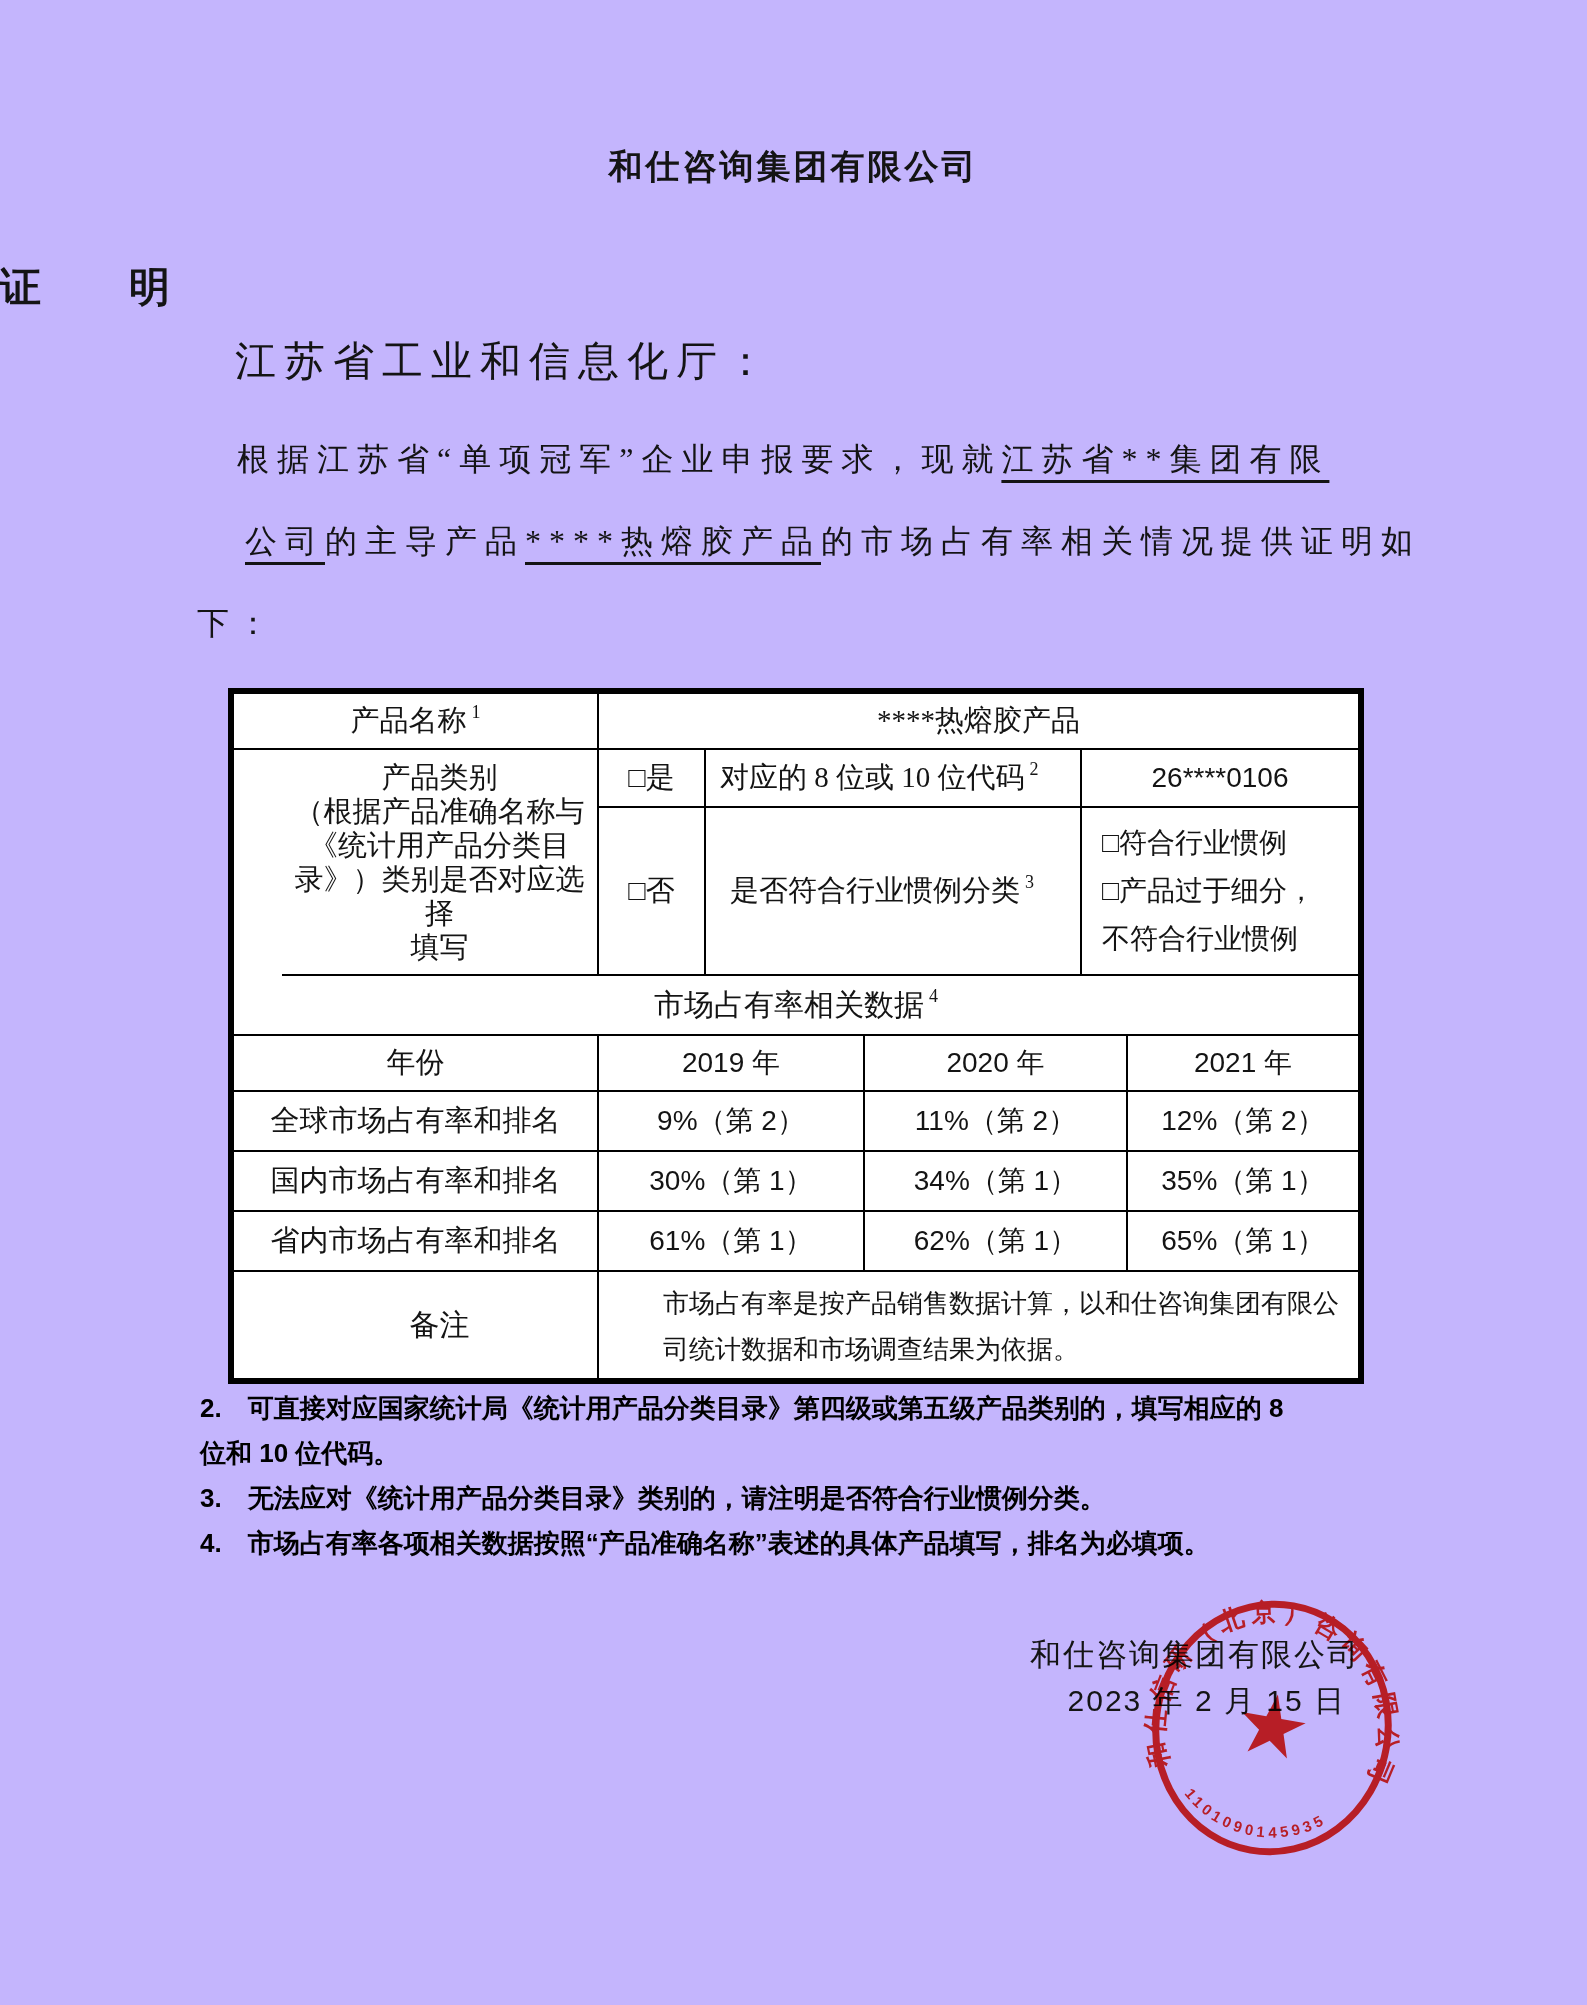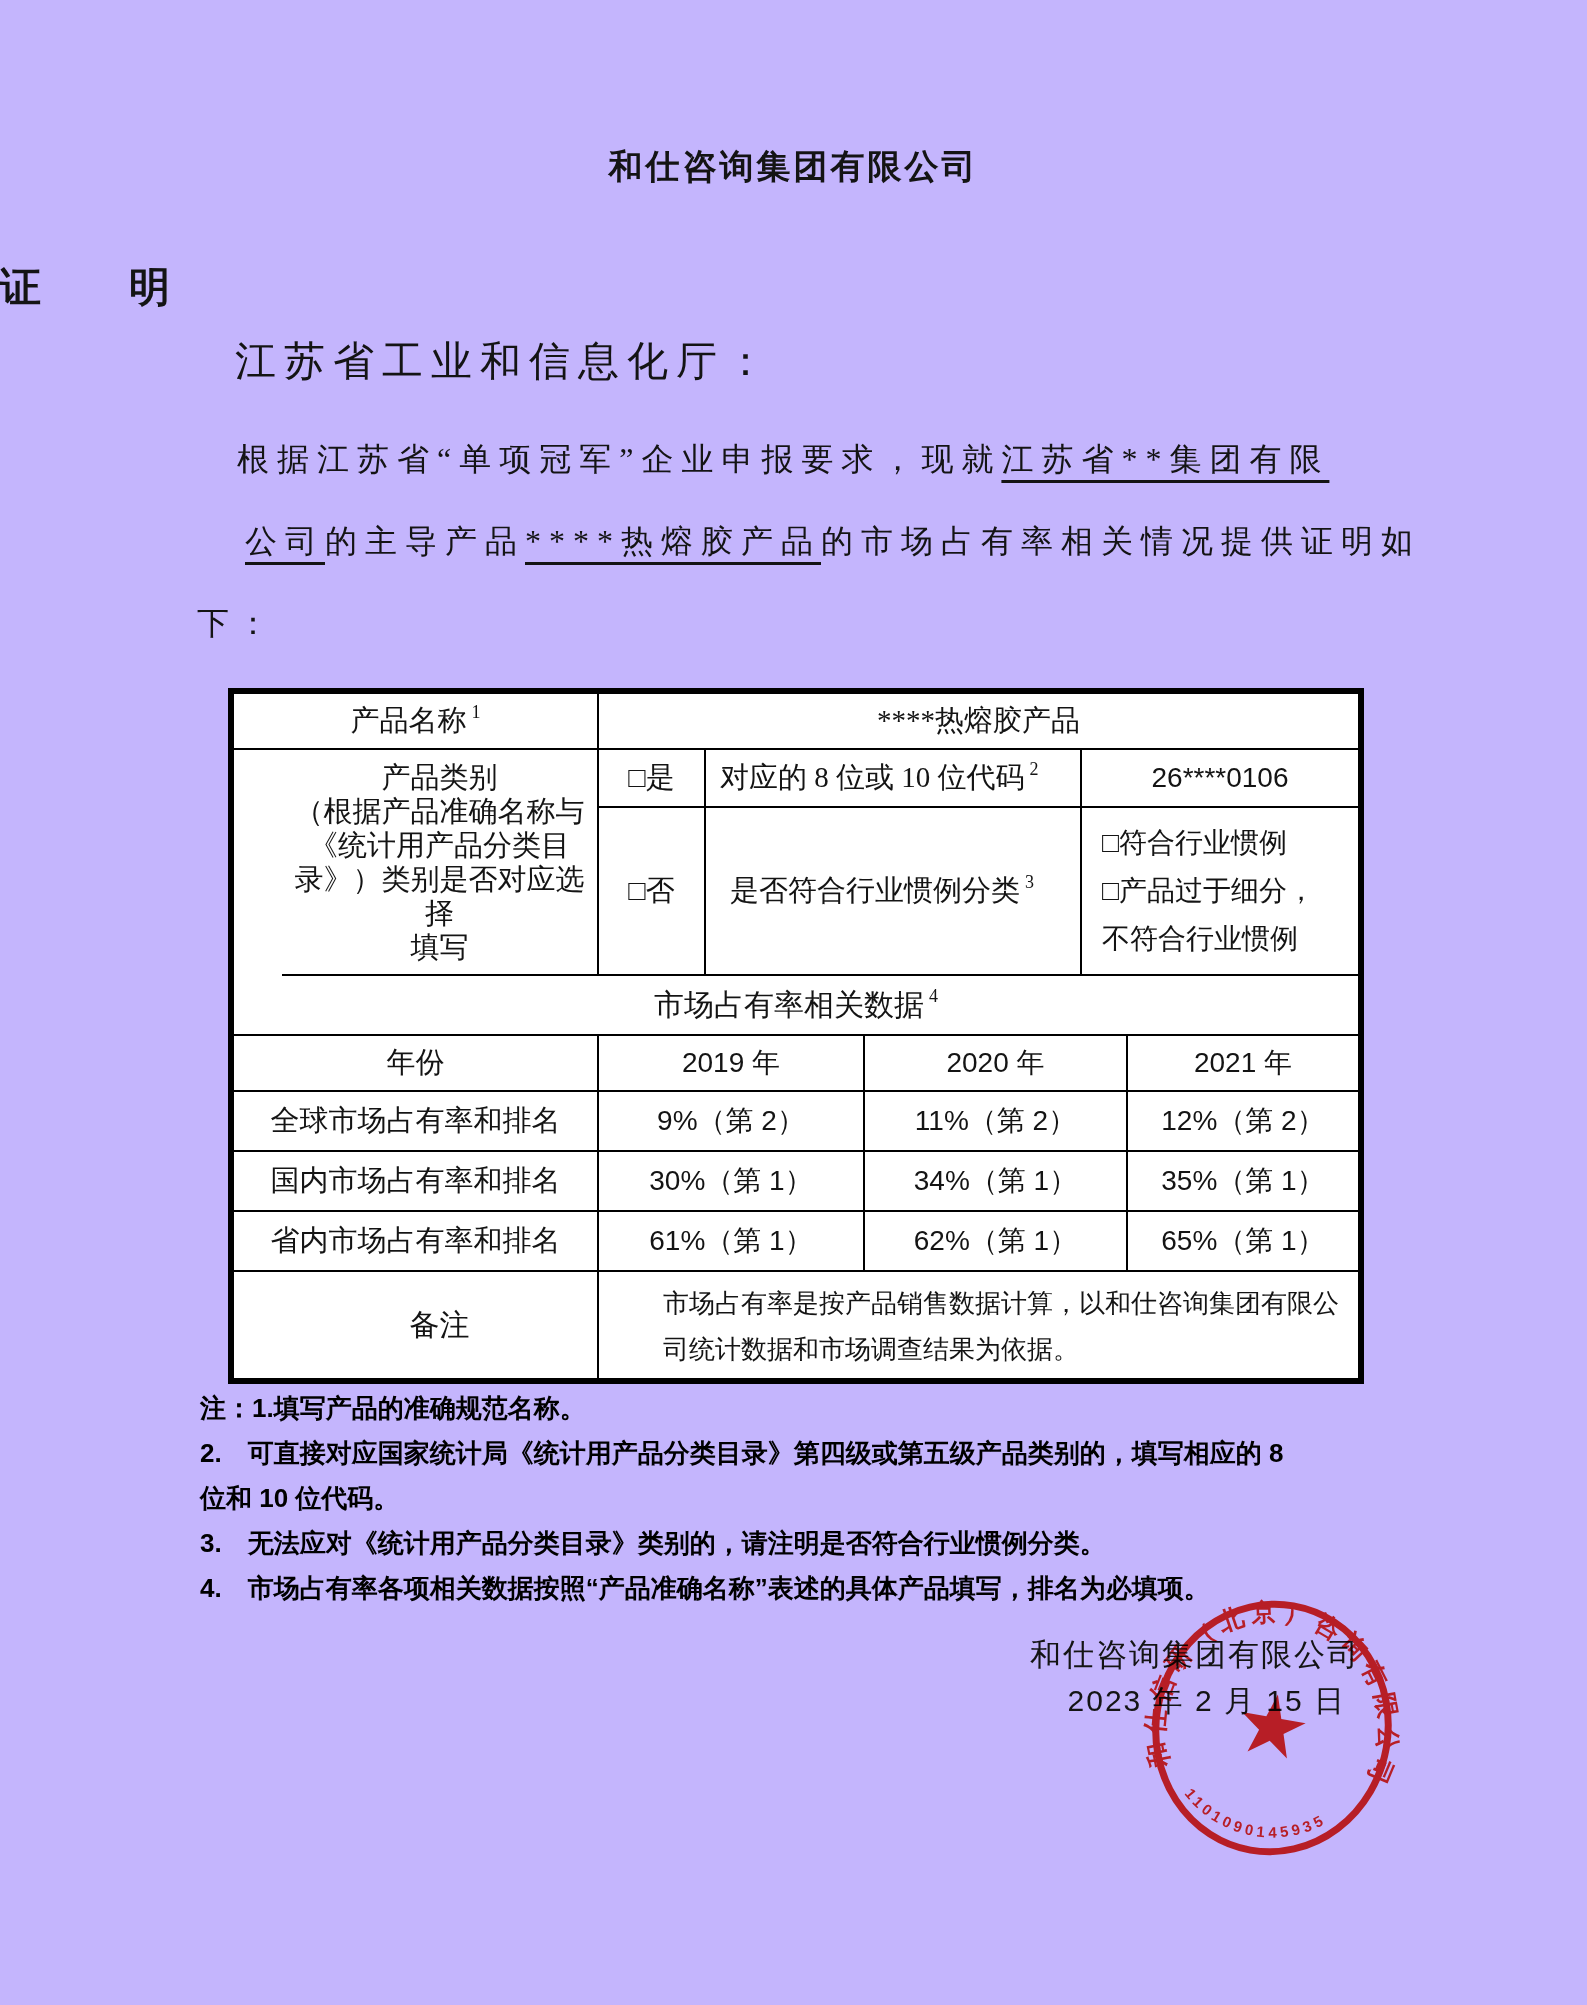--- a/index.html
+++ b/index.html
@@ -176,21 +176,20 @@
 
     <div class="sec secD">
       <div class="cell nb" style="font-size:30px;">备注</div>
       <div class="cell nr nb" style="align-items:flex-start;">
         <span class="remark-val">市场占有率是按产品销售数据计算，以和仕咨询集团有限公司统计数据和市场调查结果为依据。</span>
       </div>
     </div>
   </div>
 
   <div class="notes">
-    <div class="note-line">注：1.填写产品的准确规范名称。</div>
     <div class="note-line">2.　可直接对应国家统计局《统计用产品分类目录》第四级或第五级产品类别的，填写相应的 8</div>
     <div class="note-line">位和 10 位代码。</div>
     <div class="note-line">3.　无法应对《统计用产品分类目录》类别的，请注明是否符合行业惯例分类。</div>
     <div class="note-line">4.　市场占有率各项相关数据按照“产品准确名称”表述的具体产品填写，排名为必填项。</div>
   </div>
 
   <div class="signature">
     <div>和仕咨询集团有限公司</div>
     <div class="sig-date">2023 年 2 月 15 日</div>
   </div>

